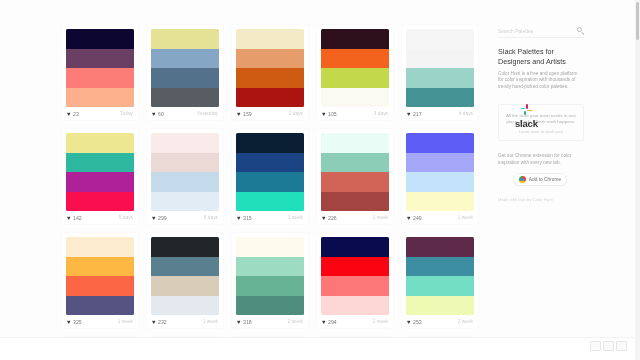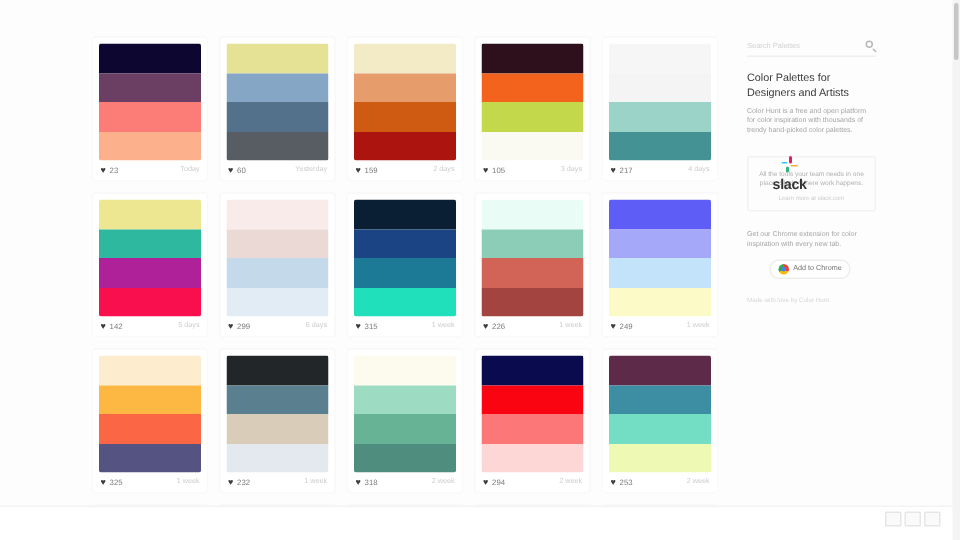--- a/index.html
+++ b/index.html
@@ -389,21 +389,21 @@
   <div class="sidebar">
 
     <div class="search">
       <span class="search-ph">Search Palettes</span>
       <span class="mag">
           <i class="ring"></i>
           <i class="stem"></i>
         </span>
     </div>
 
-    <div class="side-h">Color Palettes for Designers and Artists</div>
+    <div class="side-h">Slack Palettes for Designers and Artists</div>
     <div class="side-p">Color Hunt is a free and open platform for color inspiration with thousands of trendy hand-picked color palettes.</div>
 
     <div class="ad">
       <div class="ad-copy">All the tools your team needs in one place. Slack. Where work happens.</div>
       <div class="ad-cta">Learn more at slack.com</div>
     </div>
 
     <div class="ext">
       <div class="ext-copy">Get our Chrome extension for color inspiration with every new tab.</div>
       <div class="chrome-btn">

